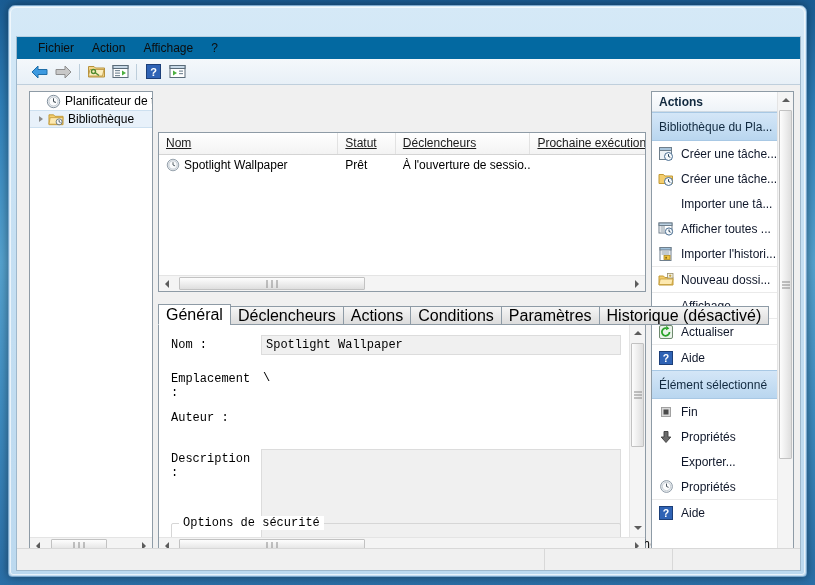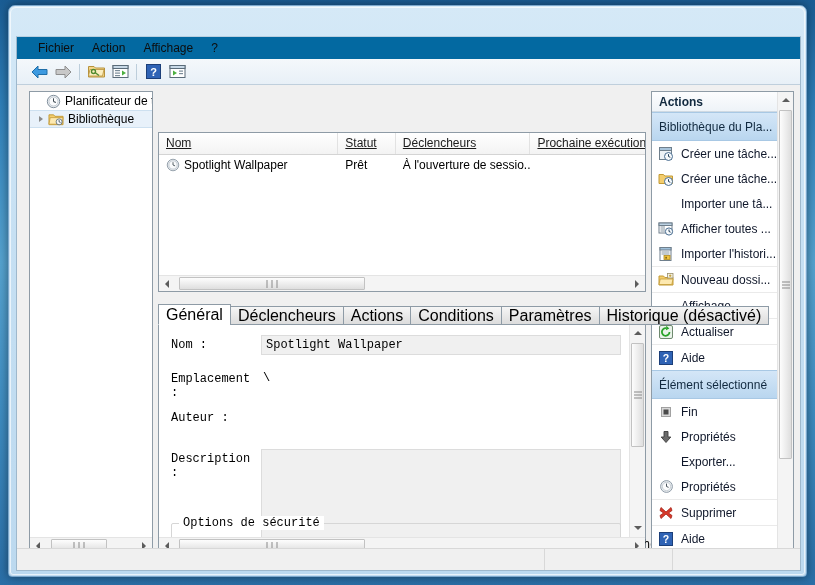--- a/index.html
+++ b/index.html
@@ -719,28 +719,20 @@
           <svg width="15" height="15" viewBox="0 0 16 16">
             <circle cx="8" cy="8" r="6.3" fill="#e8ecef" stroke="#8b98a4" stroke-width="1"></circle>
             <circle cx="8" cy="8" r="4.4" fill="#fbfcfd" stroke="#b2bcc5" stroke-width="0.7"></circle>
             <line x1="8" y1="8" x2="8" y2="4.9" stroke="#404b54" stroke-width="1"></line>
             <line x1="8" y1="8" x2="10.2" y2="8.9" stroke="#404b54" stroke-width="1"></line>
           </svg>
         </span>
         <span>Propriétés</span>
       </div>
 
-      <div class="act-item sep">
-        <span class="act-ico">
-          <svg width="16" height="16" viewBox="0 0 16 16">
-            <path d="M3 2.5 L8 7 L13 2.5 L14 5.5 L10.5 8 L14 10.5 L13 13.5 L8 9 L3 13.5 L2 10.5 L5.5 8 L2 5.5 Z" fill="#d8392a" stroke="#a32318" stroke-width="0.8" stroke-linejoin="round"></path>
-          </svg>
-        </span>
-        <span>Supprimer</span>
-      </div>
 
       <div class="act-item sep">
         <span class="act-ico">
           <svg width="16" height="16" viewBox="0 0 16 16">
             <rect x="1.5" y="1.5" width="13" height="13" fill="#2f63b5" stroke="#1c3f79" stroke-width="1"></rect>
             <text x="8" y="12" font-size="10.5" font-weight="bold" fill="#fff" text-anchor="middle" font-family="Liberation Sans, sans-serif">?</text>
           </svg>
         </span>
         <span>Aide</span>
       </div>

